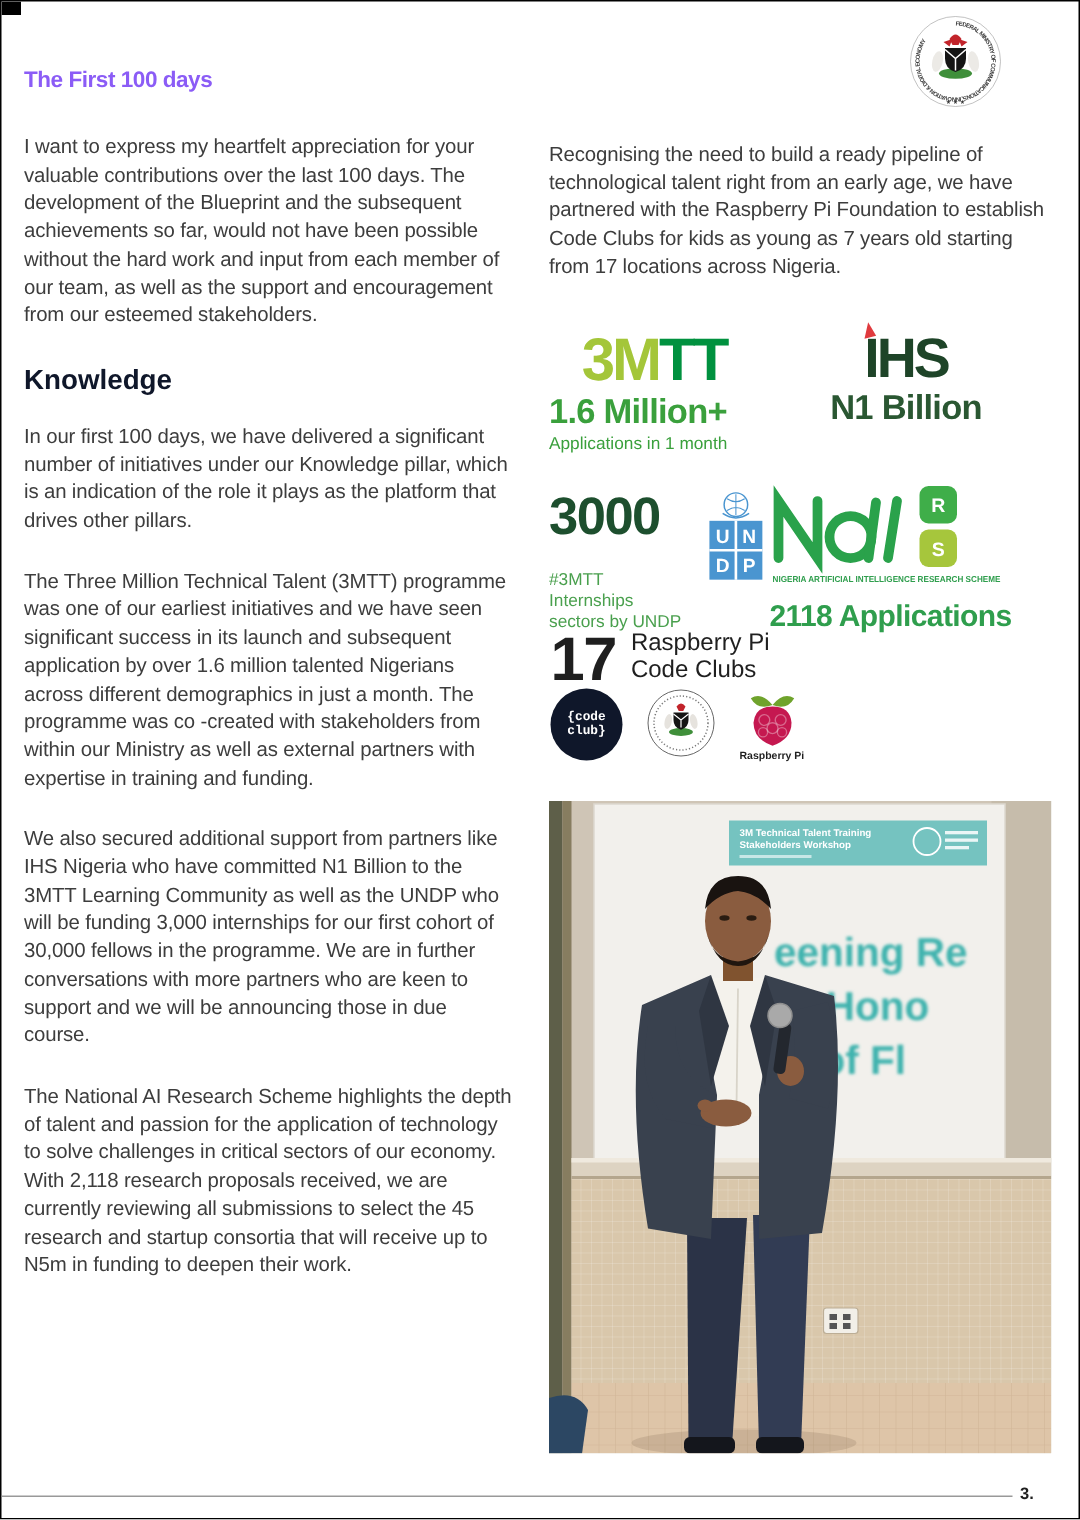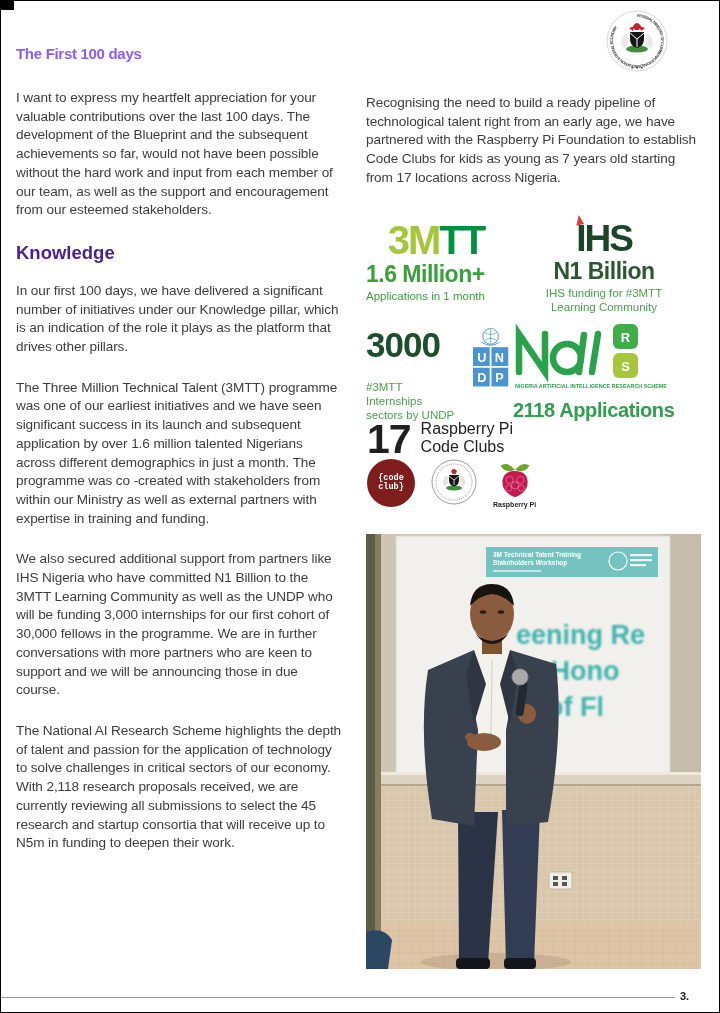--- a/index.html
+++ b/index.html
@@ -16,21 +16,21 @@
   }
 
   .seal { position:absolute; left:604px; top:8px; }
 
   .col-left { position:absolute; left:15px; top:88px; width:328px; }
   .col-left p, .col-right-para {
     font-size:13.6px; line-height:18.7px; color:#3d3d3d; letter-spacing:-0.1px;
     margin-bottom:22px;
   }
   .section-heading {
-    font-size:18.5px; font-weight:700; color:#4c1d95; margin:2px 0 18px 0;
+    font-size:18.5px; font-weight:700; color:#0f172a; margin:2px 0 18px 0;
   }
 
   .col-right-para { position:absolute; left:365px; top:93px; width:338px; }
 
   
   .stat { position:absolute; }
   .stat-3mtt { left:365px; top:219px; width:140px; }
   .logo-3mtt { font-size:40px; font-weight:800; letter-spacing:-2px; line-height:1;text-align:center; }
   .logo-3mtt .lime { color:#a4c639; }
   .logo-3mtt .dkg  { color:#00913f; }
@@ -51,21 +51,21 @@
 
   .stat-nairs { left:512px; top:321px; width:190px; }
   .nairs-value { font-size:20px; font-weight:800; color:#2f9e4d; letter-spacing:-0.4px; margin-top:3px; }
 
   
   .codeclubs { position:absolute; left:366px; top:419px; display:flex; gap:10px; align-items:flex-start; }
   .cc-number { font-size:41px; font-weight:800; color:#1f1f1f; line-height:0.95; letter-spacing:-1px; }
   .cc-label { font-size:16px; color:#1f1f1f; line-height:1.12; }
   .cc-logos { position:absolute; left:366px; top:458px; display:flex; gap:16px; align-items:flex-start; }
   .codeclub-circle {
-    width:48px; height:48px; border-radius:50%; background:#7f1d1d;
+    width:48px; height:48px; border-radius:50%; background:#0f172a;
     display:flex; align-items:center; justify-content:center; flex-direction:column;
     color:#fff; font-family:"Liberation Mono", monospace; font-size:8.5px; font-weight:700; line-height:1.1;
   }
   .rpi-block { display:flex; flex-direction:column; align-items:center; margin-top:2px; }
   .rpi-label { font-size:7px; font-weight:700; color:#1f1f1f; margin-top:2px; }
 
   
   .photo { position:absolute; left:365px; top:533px; width:335px; height:435px; overflow:hidden; }
 
   
@@ -114,24 +114,20 @@
 
   <div class="stat stat-3mtt">
     <div class="logo-3mtt"><span class="lime">3M</span><span class="dkg">TT</span></div>
     <div class="stat-value">1.6 Million+</div>
     <div class="stat-caption">Applications in 1 month</div>
   </div>
 
   <div class="stat stat-ihs">
     <span class="ihs-word"><span class="ihs-red"></span><span>IHS</span></span>
     <div class="stat-value">N1 Billion</div>
-    <div class="stat-caption">
-      <div>IHS funding for #3MTT</div>
-      <div>Learning Community</div>
-    </div>
   </div>
 
   <div class="stat stat-undp">
     <div>
       <div class="undp-num">3000</div>
       <div class="stat-caption">
         <div>#3MTT Internships</div>
         <div>sectors by UNDP</div>
       </div>
     </div>

